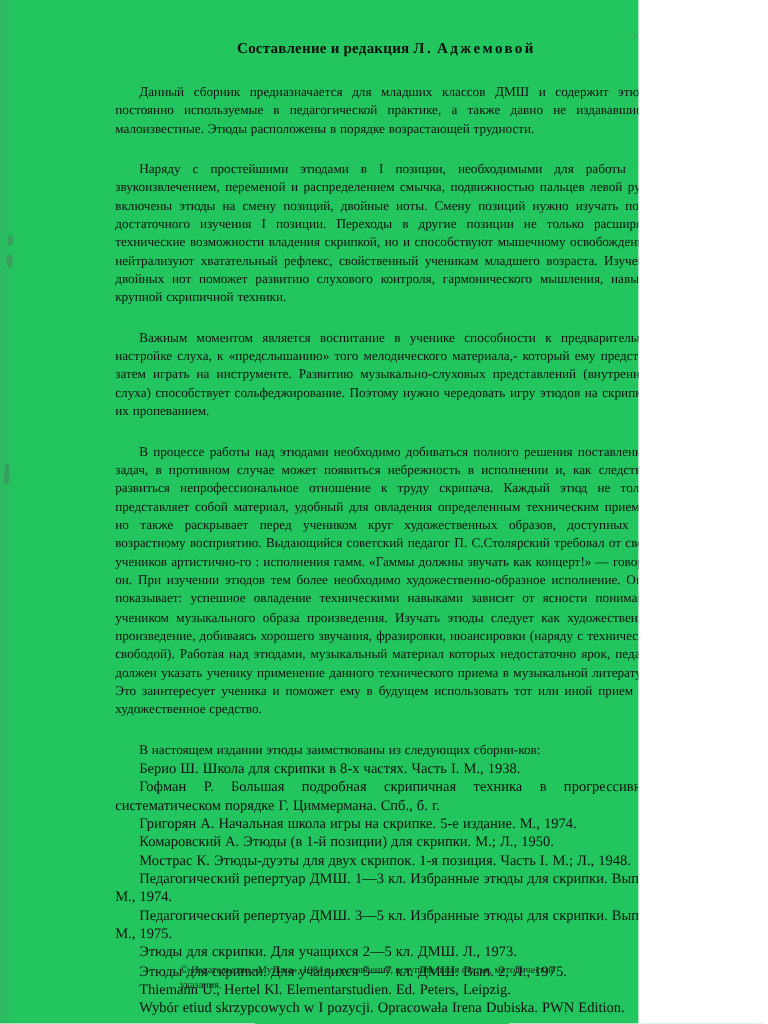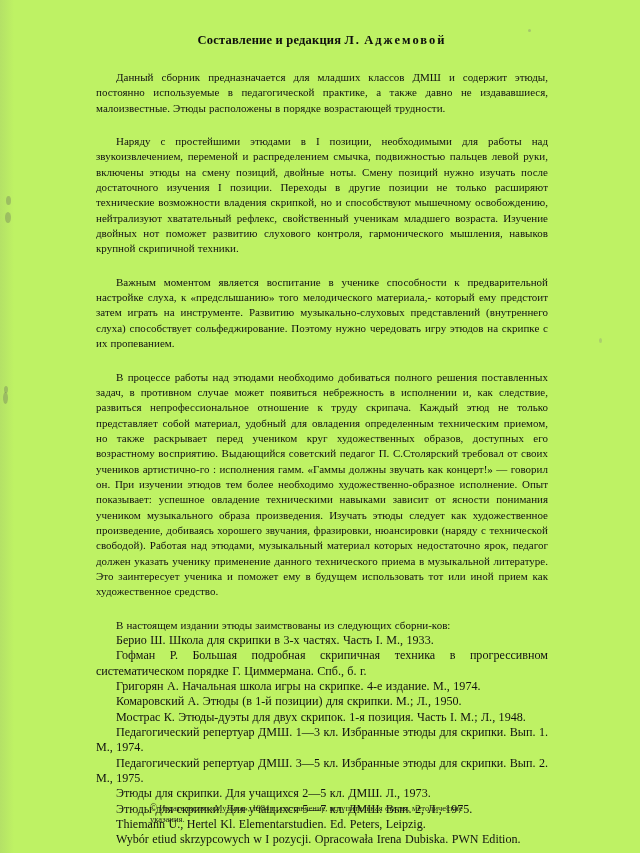--- a/index.html
+++ b/index.html
@@ -5,23 +5,23 @@
   html, body {
     margin: 0;
     padding: 0;
     background: #ffffff;
   }
   body {
     font-family: "Liberation Serif", serif;
   }
   .page {
     position: relative;
-    width: 640px;
+    width: 532px;
     height: 853px;
-    background: #bef264;
+    background: #22c55e;
     overflow: hidden;
     box-sizing: border-box;
   }
   
   .scan-edge {
     position: absolute;
     left: 0;
     top: 0;
     width: 14px;
     height: 853px;
@@ -119,23 +119,23 @@
 
     <div class="body-text">
       <p class="para">Данный сборник предназначается для младших классов ДМШ и содержит этюды, постоянно используемые в педагогической практике, а также давно не издававшиеся, малоизвестные. Этюды расположены в порядке возрастающей трудности.</p>
       <p class="para">Наряду с простейшими этюдами в I позиции, необходимыми для работы над звукоизвлечением, переменой и распределением смычка, подвижностью пальцев левой руки, включены этюды на смену позиций, двойные ноты. Смену позиций нужно изучать после достаточного изучения I позиции. Переходы в другие позиции не только расширяют технические возможности владения скрипкой, но и способствуют мышечному освобождению, нейтрализуют хватательный рефлекс, свойственный ученикам младшего возраста. Изучение двойных нот поможет развитию слухового контроля, гармонического мышления, навыков крупной скрипичной техники.</p>
       <p class="para">Важным моментом является воспитание в ученике способности к предварительной настройке слуха, к «предслышанию» того мелодического материала,- который ему предстоит затем играть на инструменте. Развитию музыкально-слуховых представлений (внутреннего слуха) способствует сольфеджирование. Поэтому нужно чередовать игру этюдов на скрипке с их пропеванием.</p>
       <p class="para">В процессе работы над этюдами необходимо добиваться полного решения поставленных задач, в противном случае может появиться небрежность в исполнении и, как следствие, развиться непрофессиональное отношение к труду скрипача. Каждый этюд не только представляет собой материал, удобный для овладения определенным техническим приемом, но также раскрывает перед учеником круг художественных образов, доступных его возрастному восприятию. Выдающийся советский педагог П. С.Столярский требовал от своих учеников артистично-го : исполнения гамм. «Гаммы должны звучать как концерт!» — говорил он. При изучении этюдов тем более необходимо художественно-образное исполнение. Опыт показывает: успешное овладение техническими навыками зависит от ясности понимания учеником музыкального образа произведения. Изучать этюды следует как художественное произведение, добиваясь хорошего звучания, фразировки, нюансировки (наряду с технической свободой). Работая над этюдами, музыкальный материал которых недостаточно ярок, педагог должен указать ученику применение данного технического приема в музыкальной литературе. Это заинтересует ученика и поможет ему в будущем использовать тот или иной прием как художественное средство.</p>
       <p class="para">В настоящем издании этюды заимствованы из следующих сборни-ков:</p>
     </div>
 
     <div class="biblio">
-      <p class="ref nojust">Берио Ш. Школа для скрипки в 3-х частях. Часть I. М., 1933.</p>
+      <p class="ref nojust">Берио Ш. Школа для скрипки в 8-х частях. Часть I. М., 1938.</p>
       <p class="ref">Гофман Р. Большая подробная скрипичная техника в прогрессивном систематическом порядке Г. Циммермана. Спб., б. г.</p>
-      <p class="ref">Григорян А. Начальная школа игры на скрипке. 4-е издание. М., 1974.</p>
+      <p class="ref">Григорян А. Начальная школа игры на скрипке. 5-е издание. М., 1974.</p>
       <p class="ref nojust">Комаровский А. Этюды (в 1-й позиции) для скрипки. М.; Л., 1950.</p>
       <p class="ref">Мострас К. Этюды-дуэты для двух скрипок. 1-я позиция. Часть I. М.; Л., 1948.</p>
       <p class="ref">Педагогический репертуар ДМШ. 1—3 кл. Избранные этюды для скрипки. Вып. 1. М., 1974.</p>
       <p class="ref">Педагогический репертуар ДМШ. 3—5 кл. Избранные этюды для скрипки. Вып. 2. М., 1975.</p>
       <p class="ref nojust">Этюды для скрипки. Для учащихся 2—5 кл. ДМШ. Л., 1973.</p>
       <p class="ref nojust">Этюды для скрипки. Для учащихся 5—7 кл. ДМШ. Вып. 2, Л., 1975.</p>
       <p class="ref nojust">Thiemann U., Hertel Kl. Elementarstudien. Ed. Peters, Leipzig.</p>
       <p class="ref">Wybór etiud skrzypcowych w I pozycji. Opracowała Irena Dubiska. PWN Edition.</p>
     </div>
 

